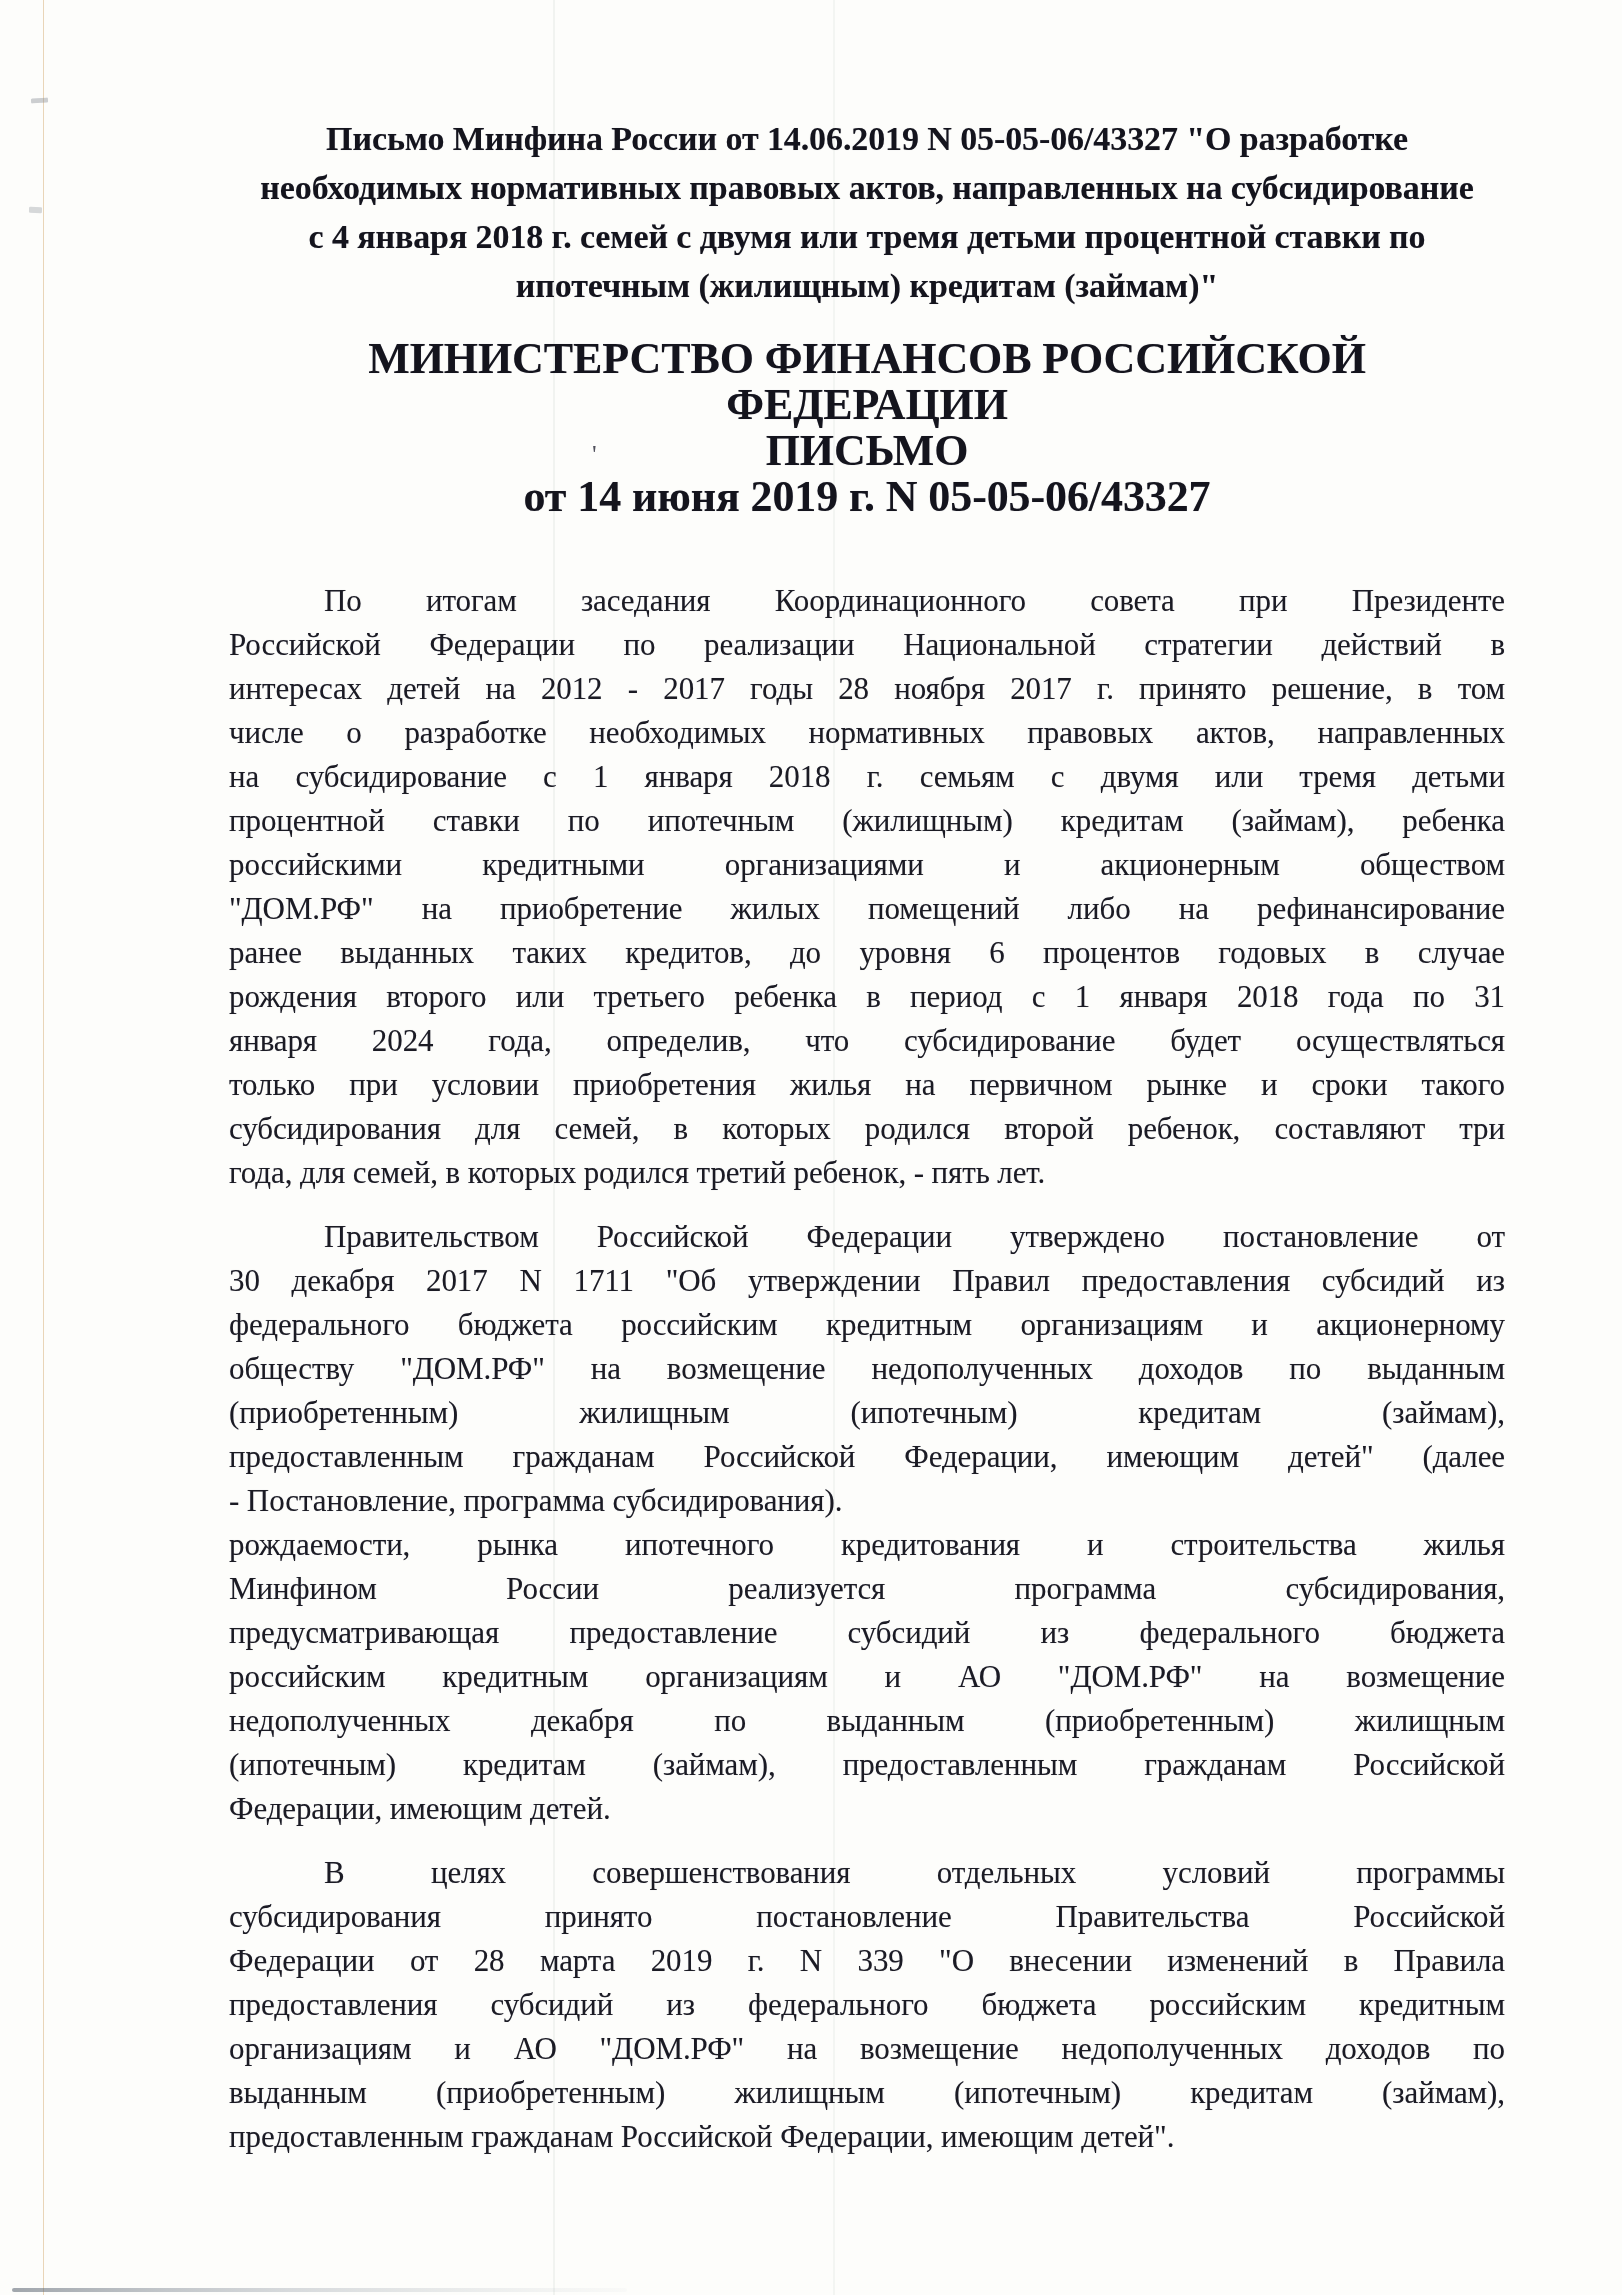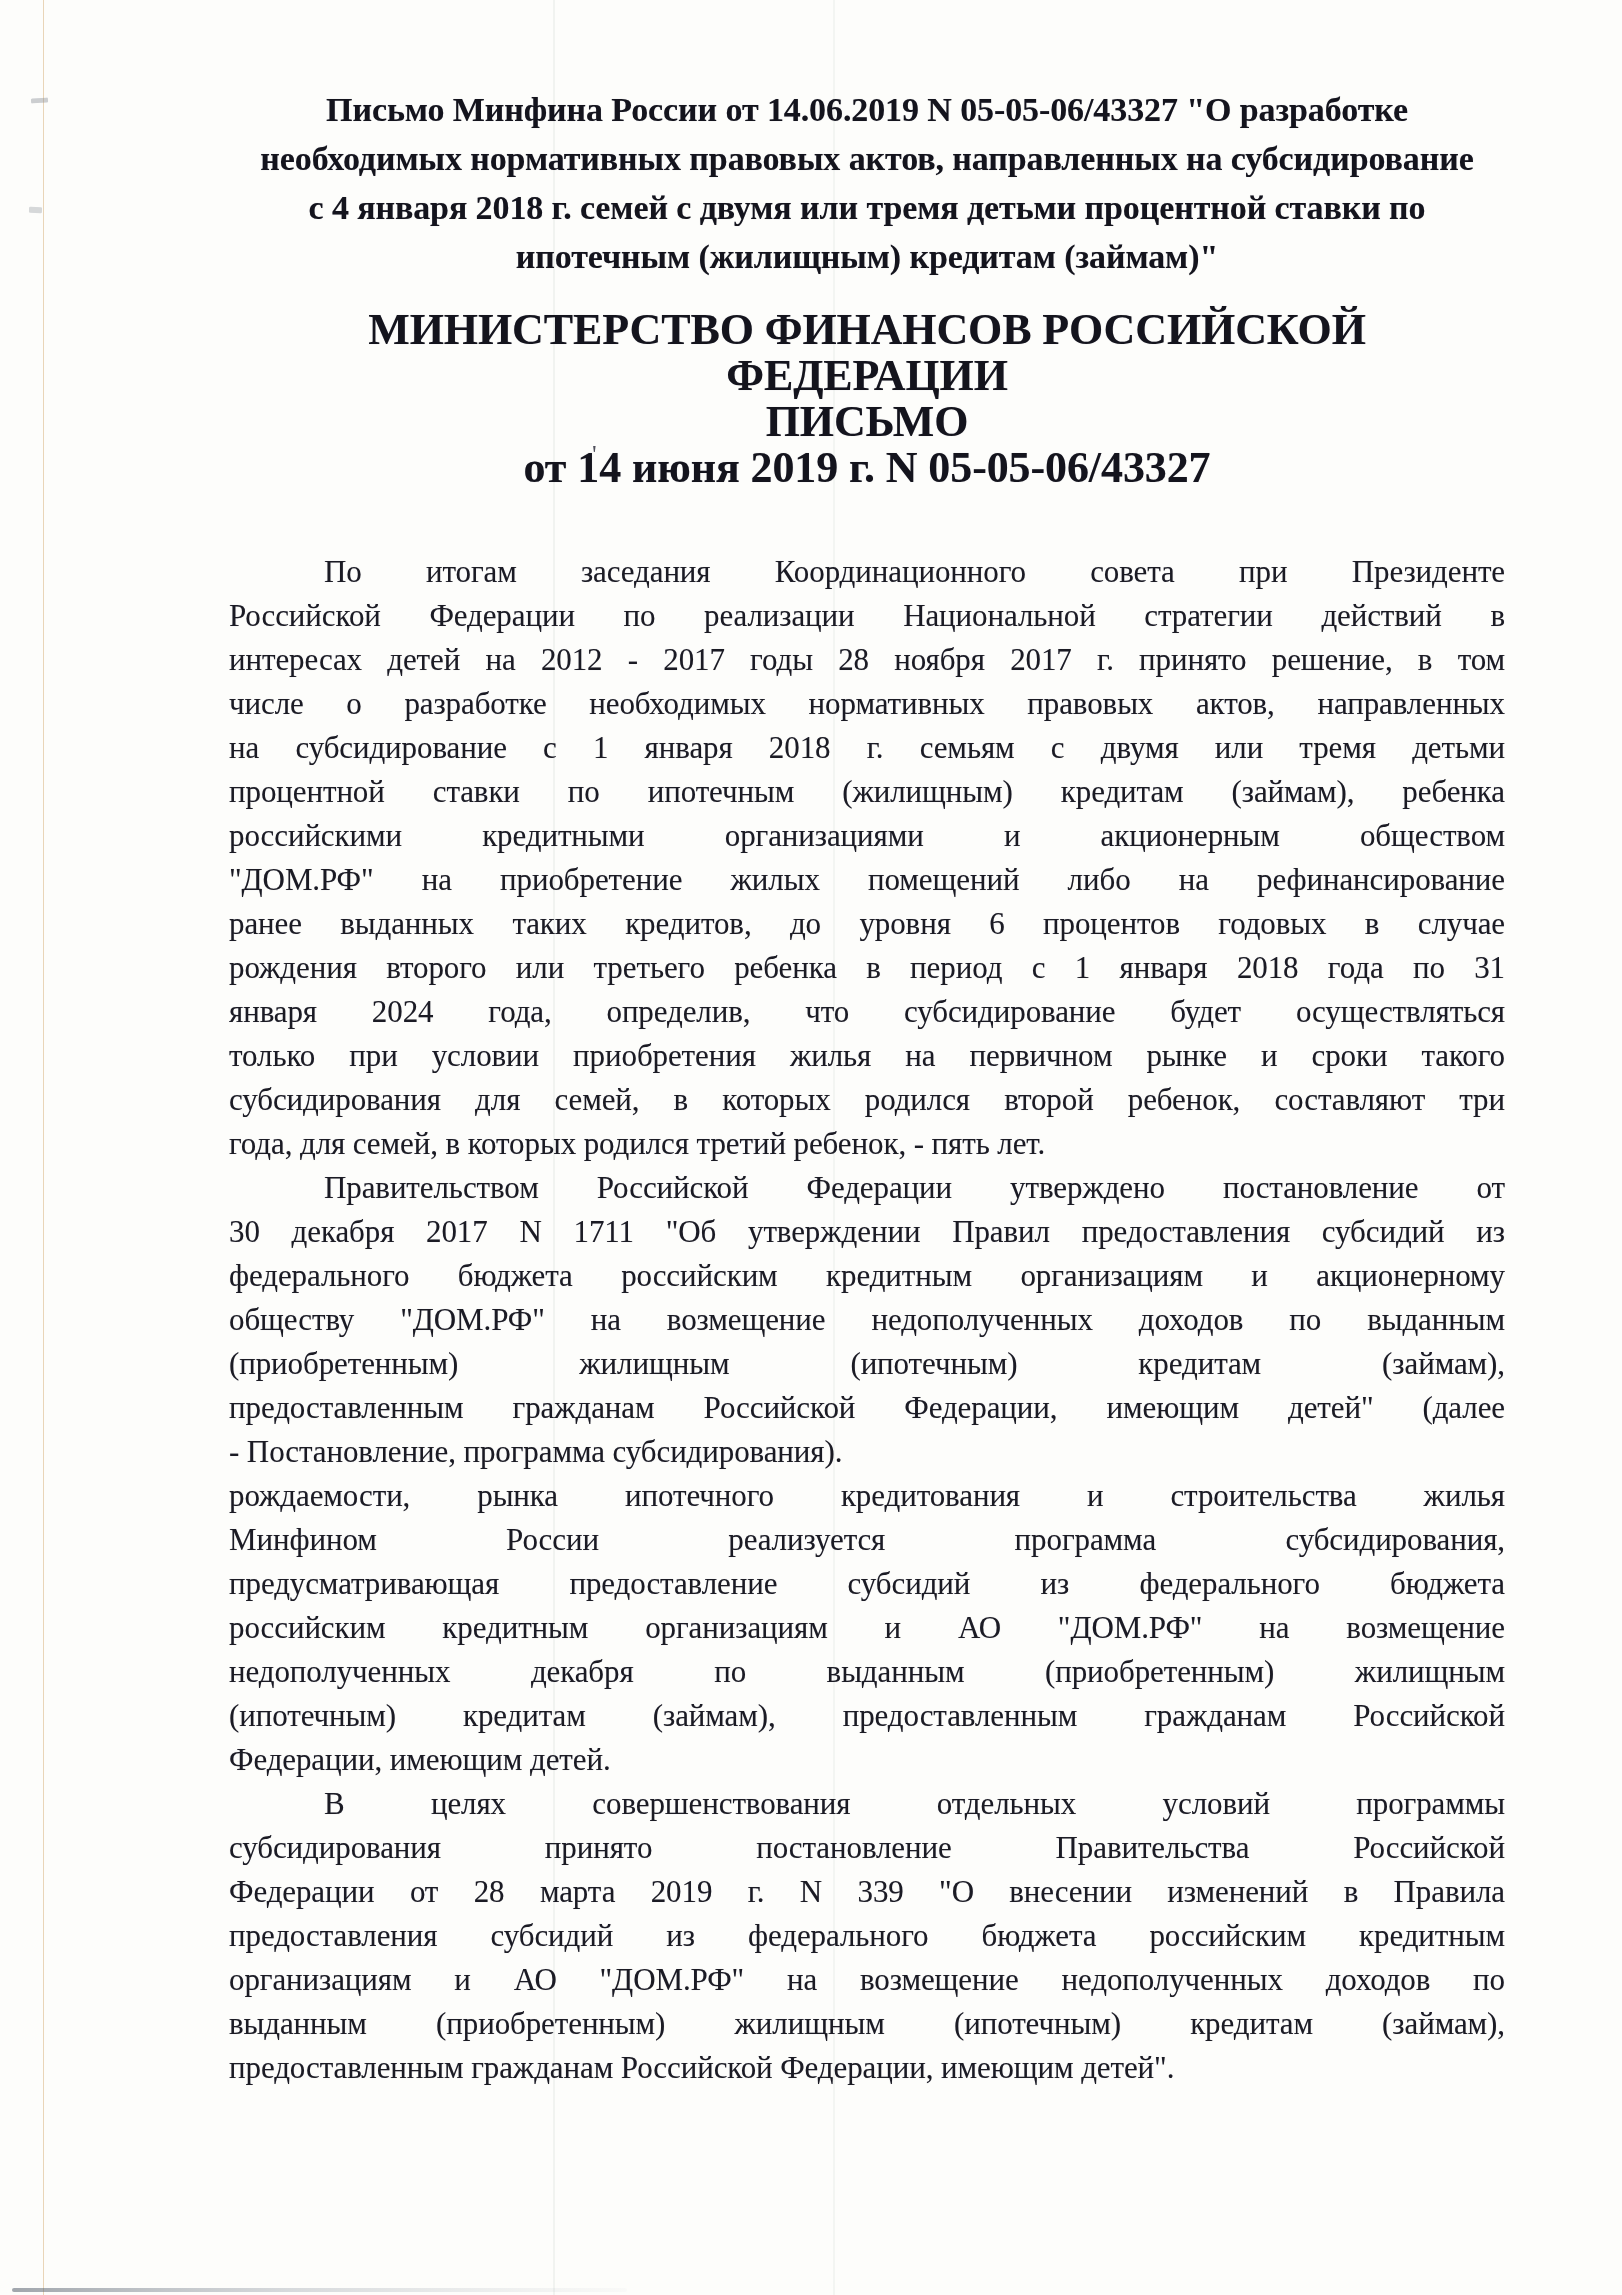--- a/index.html
+++ b/index.html
@@ -56,21 +56,21 @@
   }
 
   
   .text-col {
     position: absolute;
     left: 229px;
     top: 0;
     width: 1276px;
   }
   .title-block {
-    padding-top: 85px;
+    padding-top: 114px;
     text-align: center;
     font-weight: 700;
     font-size: 34px;
     line-height: 49px;
     color: #14141d;
     letter-spacing: -0.1px;
     text-shadow: 0 0 0.7px rgba(25, 25, 55, 0.35);
   }
   .header-block {
     margin-top: 26px;
@@ -89,20 +89,21 @@
     letter-spacing: -0.1px;
     text-shadow: 0 0 0.7px rgba(25, 25, 60, 0.30);
   }
   .bline {
     text-align: justify;
     text-align-last: justify;
     white-space: normal;
   }
   .bline.first {
     text-indent: 95px;
+    margin-top: 20px;
   }
   .bline.plast {
     text-align-last: left;
   }
 </style>
 </head>
 <body>
 
 <div class="page">
 

